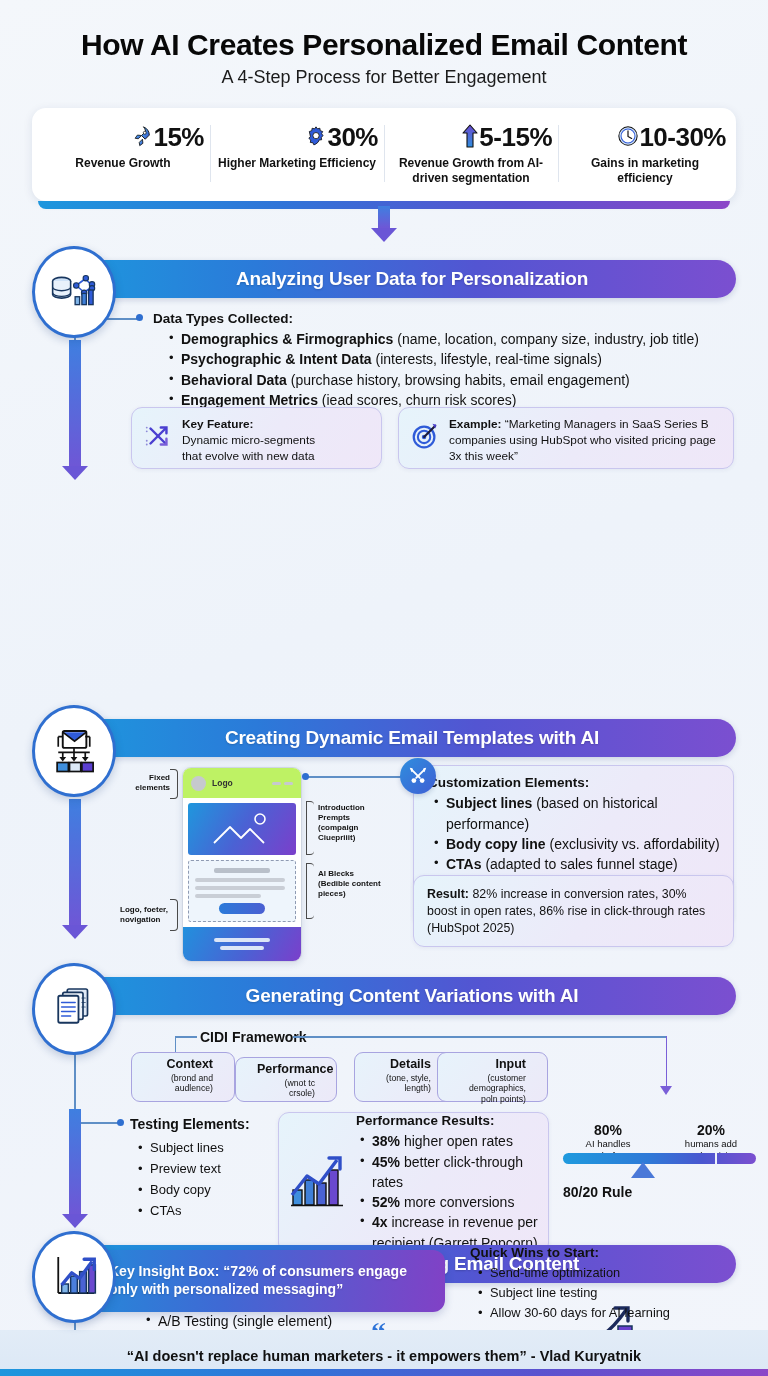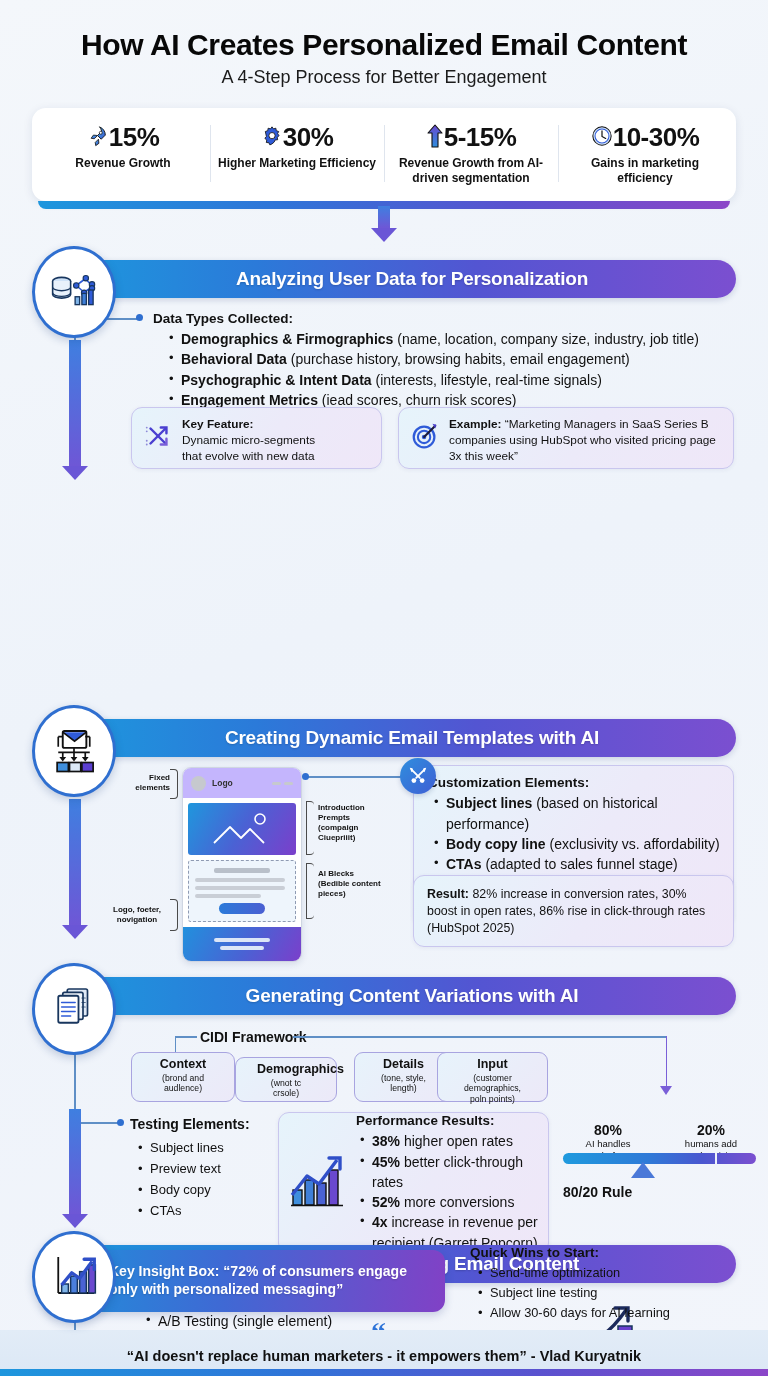--- a/index.html
+++ b/index.html
@@ -16,21 +16,21 @@
            padding-top:28px; color:#080808; }
   .subtitle { text-align:center; font-size:18px; font-weight:500; color:#1b1b1b; margin-top:5px; }
 
   
   .statwrap { margin:20px 32px 0 32px; position:relative; }
   .statcard { background:#fff; border-radius:14px; display:flex;
               box-shadow:0 2px 10px rgba(20,40,90,.10); padding:12px 4px 14px 4px; }
   .stat { flex:1; text-align:center; padding:2px 6px; position:relative; }
   .stat + .stat::before { content:""; position:absolute; left:0; top:8%; height:84%;
                           width:1px; background:#dfe5ee; }
-  .statrow { display:flex; align-items:center; justify-content:center; }
+  .statrow { display:flex; align-items:center; justify-content:flex-end; }
   .statnum { font-size:26px; font-weight:800; letter-spacing:-.5px; }
   .statlbl { font-size:12px; font-weight:700; line-height:1.22; margin-top:3px; }
   .statbar { height:8px; border-radius:0 0 8px 8px; margin:0 6px;
              background:linear-gradient(90deg,#1e96dd 0%,#2f74d8 35%,#5a52cf 68%,#8b46c8 100%); }
 
   
   .arrow-down { position:absolute; width:26px; }
   .arrow-shaft { width:12px; margin:0 auto;
      background:linear-gradient(180deg,#3f7fe0 0%,#6e57d6 100%); }
   .arrow-head { width:0;height:0;margin:0 auto;
@@ -64,21 +64,21 @@
           box-shadow:0 1px 4px rgba(40,50,110,.07); }
   .card .txt { font-size:11.8px; line-height:1.34; }
   .card svg { flex:0 0 auto; }
 
   
   .conn { position:absolute; background:#5f8fc6; }
 
   
   .mock { position:absolute; width:120px; border:1px solid #cfd6e2; border-radius:9px;
           background:#fff; overflow:hidden; box-shadow:0 2px 7px rgba(30,50,100,.13); }
-  .mock-top { height:30px; background:#c4b5fd; display:flex; align-items:center;
+  .mock-top { height:30px; background:#bef264; display:flex; align-items:center;
               padding:0 8px; gap:6px; }
   .mock-logo { width:15px;height:15px;border-radius:50%;background:#c6c9ce; }
   .mock-logotxt { font-size:8.5px; font-weight:700; color:#333; }
   .mock-dashes { margin-left:auto; display:flex; gap:3px; }
   .mock-dashes i { display:block;width:9px;height:3px;background:#c6c9ce;border-radius:2px; }
   .mock-hero { height:52px; margin:5px; border-radius:3px;
                background:linear-gradient(120deg,#1f97dd 0%,#4a62d4 50%,#7b3fcb 100%);
                position:relative; }
   .mock-ai { margin:0 5px; border:1.4px dashed #8f9bb3; border-radius:3px;
              padding:7px 6px; background:#eef5fc; }
@@ -87,21 +87,21 @@
               background:linear-gradient(90deg,#2b7ad9,#4a5fd2); }
   .mock-foot { height:34px; margin:5px 0 0; display:flex; flex-direction:column;
                align-items:center; justify-content:center; gap:4px;
                background:linear-gradient(120deg,#2190dd 0%,#4a62d4 55%,#7b3fcb 100%); }
   .mock-foot i { display:block; height:4px; border-radius:2px; background:#dce6f7; }
   .mlbl { position:absolute; font-size:8px; font-weight:700; line-height:1.25; color:#111; }
   .brace { position:absolute; border:1.2px solid #4a4a4a; border-left:none; }
 
   
   .cidibox { position:absolute; border:1.4px solid #a8a4e0; border-radius:9px;
-             background:linear-gradient(130deg,#e7f3fb,#ece9f8); text-align:center;
+             background:linear-gradient(130deg,#e7f3fb,#ece9f8); text-align:right;
              padding:5px 21px; }
   .cidibox .t { font-size:12.5px; font-weight:800; line-height:1.1; }
   .cidibox .s { font-size:8.7px; line-height:1.18; margin-top:1px; }
 
   
   .slider { position:absolute; height:11px; border-radius:6px;
             background:linear-gradient(90deg,#1f9ade 0%,#2f79d7 45%,#4a57d0 72%,#7b4fd0 100%); }
   .slider::after { content:""; position:absolute; left:79%; top:0; width:2px; height:11px;
                    background:#eef3fa; }
   .tri { position:absolute; width:0;height:0;
@@ -240,22 +240,22 @@
     </div>
 
     <div class="conn" style="left:74px; top:303px; width:2px; height:168px;"></div>
     <div class="conn" style="left:74px; top:318px; width:66px; height:1.6px;"></div>
     <div style="position:absolute;left:136px;top:314px;width:7px;height:7px;border-radius:50%;background:#2f6fd0;"></div>
 
     <div class="body" style="left:153px; top:311px; width:580px;">
       <div class="hd">Data Types Collected:</div>
       <ul class="b">
         <li><b>Demographics &amp; Firmographics</b><span> (name, location, company size, industry, job title)</span></li>
+        <li><b>Psychographic &amp; Intent Data</b><span> (interests, lifestyle, real-time signals)</span></li>
         <li><b>Behavioral Data</b><span> (purchase history, browsing habits, email engagement)</span></li>
-        <li><b>Psychographic &amp; Intent Data</b><span> (interests, lifestyle, real-time signals)</span></li>
         <li><b>Engagement Metrics</b><span> (iead scores, churn risk scores)</span></li>
       </ul>
     </div>
 
     <div class="card" style="position:absolute; left:131px; top:407px; width:251px; height:62px;">
       <span style="margin-top:4px;">
         <svg width="30" height="30" viewBox="0 0 32 32">
             <g stroke="#4a3fd0" stroke-width="2.6" fill="none" stroke-linecap="round">
               <path d="M8 24 24 8"></path>
               <path d="M8 8l16 16"></path>
@@ -360,21 +360,21 @@
 Prempts
 (compaign
 Ciuepriiit)</div>
 
     <div class="brace" style="left:306px; top:654px; width:8px; height:56px; border-radius:0 4px 4px 0; border-right:none; border-left:1.2px solid #4a4a4a;"></div>
     <div class="mlbl" style="left:318px; top:660px; width:72px; white-space:pre-line;">AI Blecks
 (Bedible content
 pieces)</div>
 
     <div class="brace" style="left:170px; top:690px; width:8px; height:32px; border-radius:0 4px 4px 0;"></div>
-    <div class="mlbl" style="left:108px; top:696px; width:58px; text-align:center; white-space:pre-line;">Logo, foeter,
+    <div class="mlbl" style="left:120px; top:696px; width:58px; text-align:left; white-space:pre-line;">Logo, foeter,
 novigation</div>
 
     <div class="conn" style="left:306px; top:567px; width:96px; height:1.6px;"></div>
     <div style="position:absolute;left:302px;top:564px;width:7px;height:7px;border-radius:50%;background:#2f6fd0;"></div>
 
     <div style="position:absolute; left:400px; top:549px; width:36px; height:36px; border-radius:50%;
                 background:linear-gradient(135deg,#2f8ede,#3f5fd4); display:flex; align-items:center;
                 justify-content:center; z-index:3; box-shadow:0 2px 5px rgba(30,50,110,.2);">
       <svg width="22" height="22" viewBox="0 0 24 24">
           <g stroke="#fff" stroke-width="2" stroke-linecap="round" fill="none">
@@ -437,21 +437,21 @@
     <div class="conn" style="left:666px; top:827px; width:1.4px; height:53px; background:#7a5fd8;"></div>
     <div style="position:absolute; left:660px; top:877px; width:0;height:0;
                 border-left:6px solid transparent;border-right:6px solid transparent;
                 border-top:9px solid #7a5fd8;"></div>
 
     <div class="cidibox" style="left:131px; top:843px; width:104px; height:50px;">
       <div class="t">Context</div>
       <div class="s">(brond and audlence)</div>
     </div>
     <div class="cidibox" style="left:235px; top:848px; width:102px; height:45px;">
-      <div class="t">Demographics</div>
+      <div class="t">Performance</div>
       <div class="s">(wnot tc crsole)</div>
     </div>
     <div class="cidibox" style="left:354px; top:843px; width:99px; height:50px;">
       <div class="t">Details</div>
       <div class="s">(tone, style, length)</div>
     </div>
     <div class="cidibox" style="left:437px; top:843px; width:111px; height:50px;">
       <div class="t">Input</div>
       <div class="s">(customer demographics, poln points)</div>
     </div>

